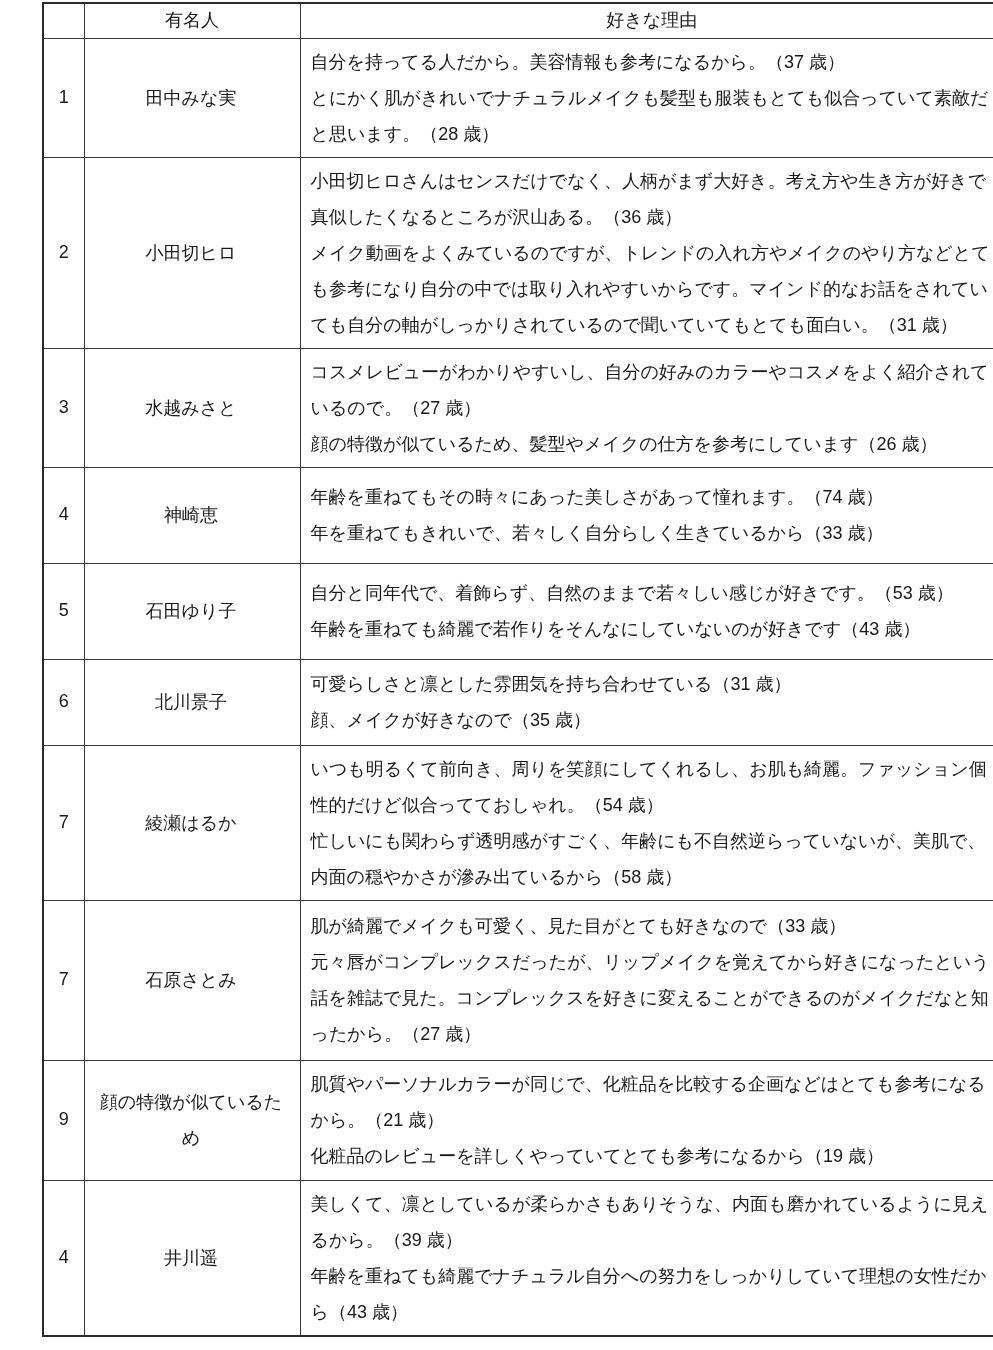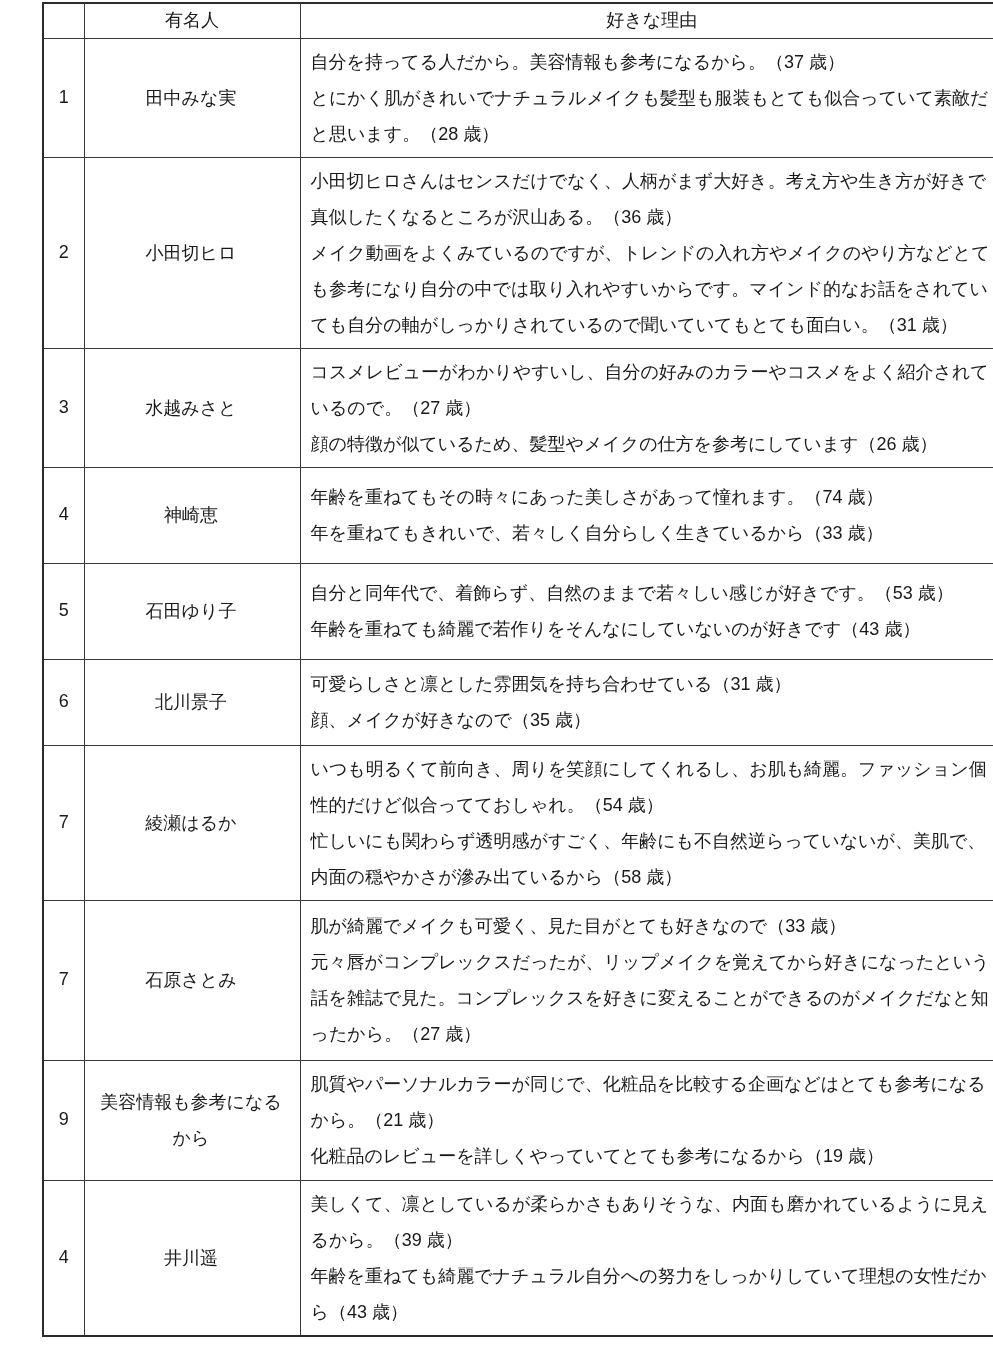--- a/index.html
+++ b/index.html
@@ -156,21 +156,21 @@
       <tr>
         <td class="rank">7</td>
         <td class="name">石原さとみ</td>
         <td class="reason">
           <p>肌が綺麗でメイクも可愛く、見た目がとても好きなので（33 歳）</p>
           <p>元々唇がコンプレックスだったが、リップメイクを覚えてから好きになったという話を雑誌で見た。コンプレックスを好きに変えることができるのがメイクだなと知ったから。（27 歳）</p>
         </td>
       </tr>
       <tr>
         <td class="rank">9</td>
-        <td class="name">美容情報も参考になるから</td>
+        <td class="name">顔の特徴が似ているため</td>
         <td class="reason">
           <p>肌質やパーソナルカラーが同じで、化粧品を比較する企画などはとても参考になるから。（21 歳）</p>
           <p>化粧品のレビューを詳しくやっていてとても参考になるから（19 歳）</p>
         </td>
       </tr>
       <tr>
         <td class="rank">4</td>
         <td class="name">井川遥</td>
         <td class="reason">
           <p>美しくて、凛としているが柔らかさもありそうな、内面も磨かれているように見えるから。（39 歳）</p>

